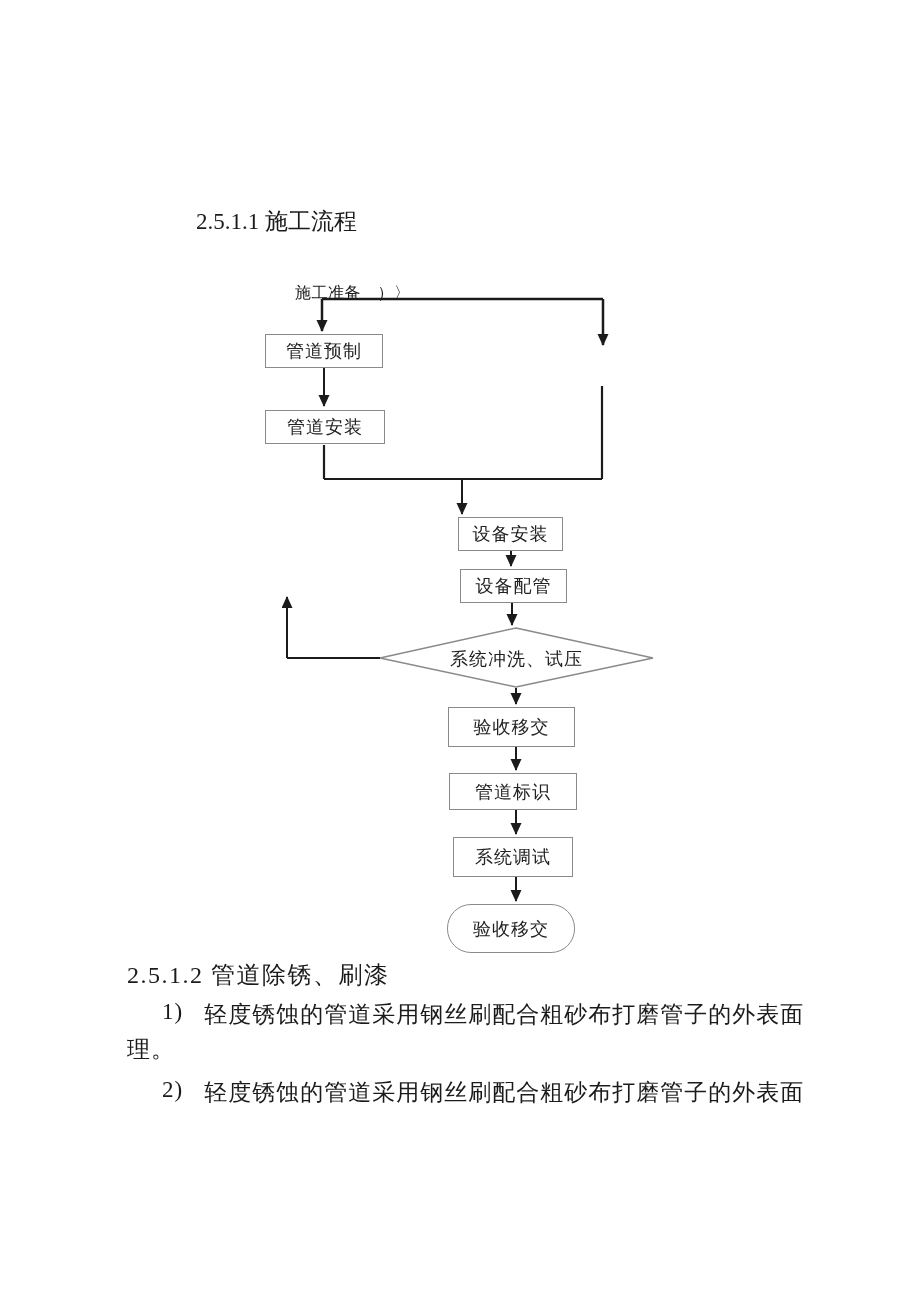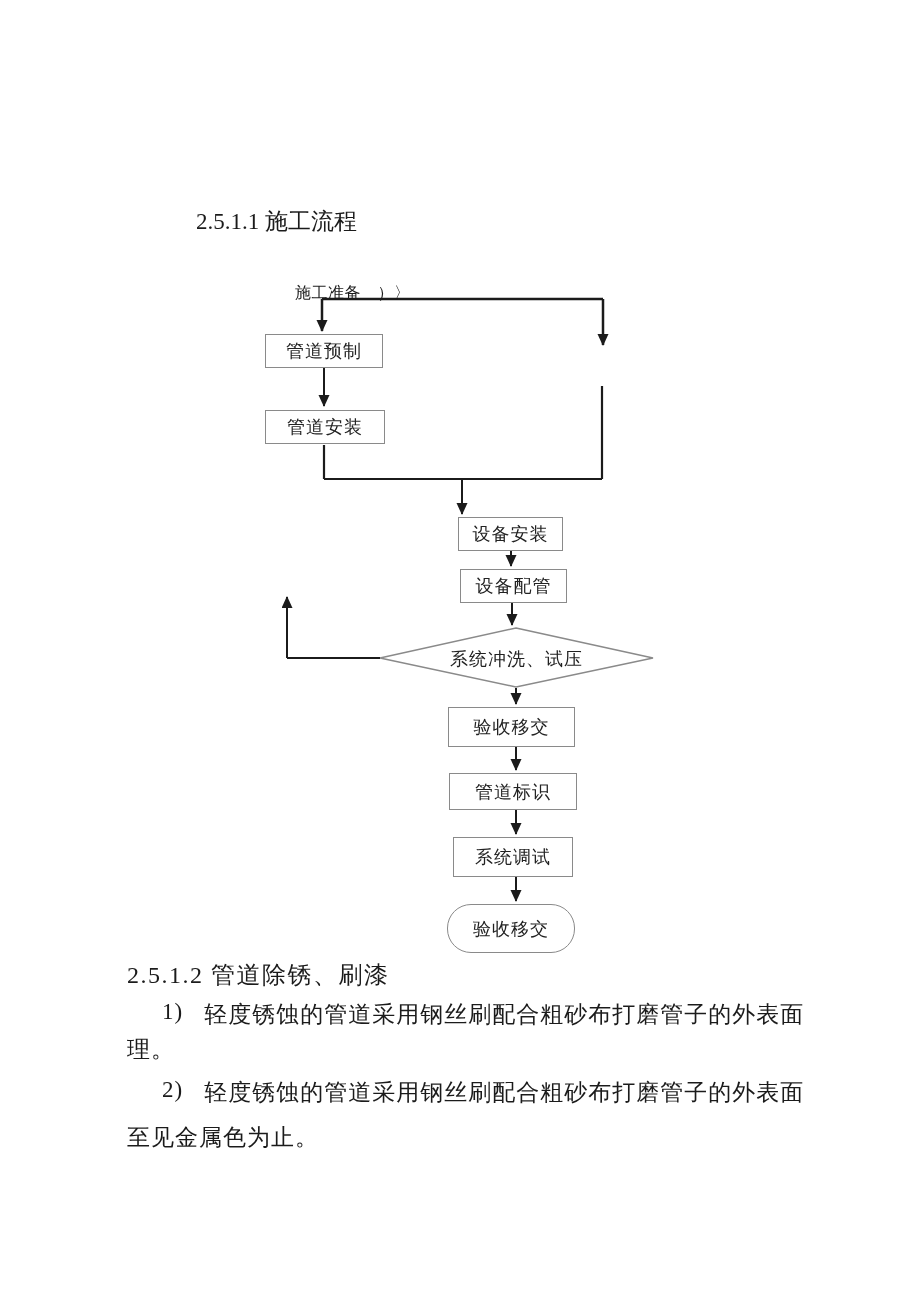--- a/index.html
+++ b/index.html
@@ -107,15 +107,14 @@
   <div class="para-line" style="left:162px;top:999px">
     <span>1)</span>
     <span>轻度锈蚀的管道采用钢丝刷配合粗砂布打磨管子的外表面</span>
   </div>
   <div class="para-cont" style="left:127px;top:1034px">理。</div>
 
   <div class="para-line" style="left:162px;top:1077px">
     <span>2)</span>
     <span>轻度锈蚀的管道采用钢丝刷配合粗砂布打磨管子的外表面</span>
   </div>
-  <div class="para-cont" style="left:127px;top:1122px">至见金属色为止。</div>
 
 </div>
 
 </body></html>

